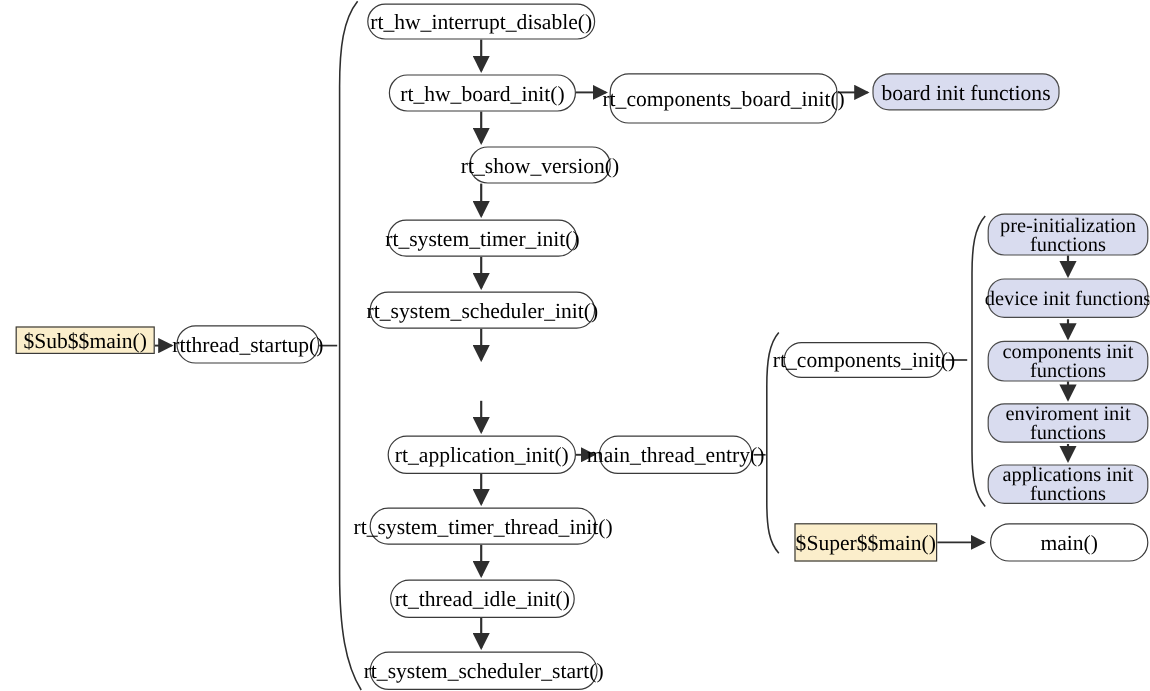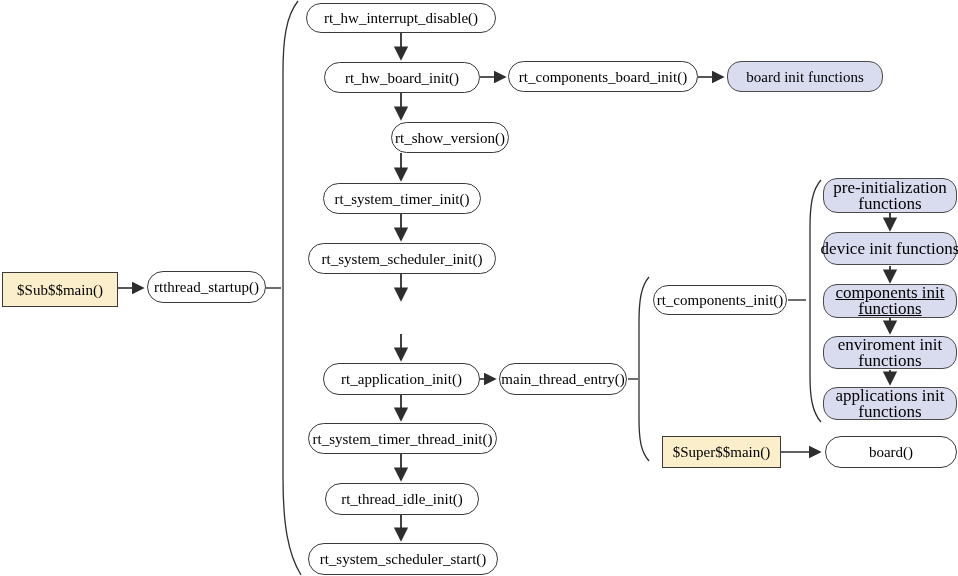--- a/index.html
+++ b/index.html
@@ -22,21 +22,21 @@
     width: 958px; height: 576px;
   }
   .node {
     position: absolute;
     box-sizing: border-box;
     display: flex;
     align-items: center;
     justify-content: center;
     text-align: center;
     white-space: pre;
-    font-size: 15px;
+    font-size: 18px;
     line-height: 16px;
     background: #ffffff;
     border: 1.4px solid #3a3a3a;
   }
   .pill   { border-radius: 16px; }
   .blue   { background: #d9dcef; border-radius: 14px; border-color: #4a4a4a; }
   .blue.sm { font-size: 17px; }
   .tan    { background: #fbeecb; border-radius: 0; }
 </style>
 </head>
@@ -84,43 +84,43 @@
       <line x1="890" y1="370" x2="890" y2="384" marker-end="url(#ah)"></line>
     </g>
 
     <g stroke="#2e2e2e" stroke-width="1.3" fill="none">
       <path d="M298,1 C286,16 283,40 283,72 L283,478 C283,524 288,554 301,575"></path>
       <path d="M649,277 C641,286 639,301 639,322 L639,418 C639,440 641,452 649,461"></path>
       <path d="M821,180 C812,190 810,206 810,228 L810,376 C810,396 812,412 821,422"></path>
     </g>
   </svg>
 
-  <div class="node tan" style="left:2px;   top:272px; width:116px; height:35px;">$Sub$$main()</div>
+  <div class="node tan" style="left:13px;   top:272px; width:116px; height:23px;">$Sub$$main()</div>
   <div class="node pill" style="left:147px; top:271px; width:119px; height:32px;">rtthread_startup()</div>
 
   <div class="node pill" style="left:306px; top:3px;   width:190px; height:30px;">rt_hw_interrupt_disable()</div>
   <div class="node pill" style="left:324px; top:62px;  width:156px; height:31px;">rt_hw_board_init()</div>
-  <div class="node pill" style="left:508px; top:61px;  width:190px; height:31px;">rt_components_board_init()</div>
+  <div class="node pill" style="left:508px; top:61px;  width:190px; height:42px;">rt_components_board_init()</div>
   <div class="node pill blue" style="left:727px; top:61px; width:156px; height:31px;">board init functions</div>
   <div class="node pill" style="left:343px; top:122px; width:118px; height:31px;margin-left:48px;">rt_show_version()</div>
   <div class="node pill" style="left:323px; top:183px; width:158px; height:31px;">rt_system_timer_init()</div>
   <div class="node pill" style="left:308px; top:243px; width:188px; height:31px;">rt_system_scheduler_init()</div>
   <div class="node pill" style="left:323px; top:363px; width:157px; height:32px;">rt_application_init()</div>
   <div class="node pill" style="left:499px; top:363px; width:128px; height:32px;">main_thread_entry()</div>
   <div class="node pill" style="left:308px; top:423px; width:189px; height:31px;">rt_system_timer_thread_init()</div>
   <div class="node pill" style="left:325px; top:483px; width:154px; height:32px;">rt_thread_idle_init()</div>
   <div class="node pill" style="left:308px; top:543px; width:190px; height:32px;">rt_system_scheduler_start()</div>
 
   <div class="node pill" style="left:653px; top:285px; width:134px; height:30px;">rt_components_init()</div>
   <div class="node pill blue sm" style="left:823px; top:178px; width:134px; height:35px;">pre-initialization
 functions</div>
   <div class="node pill blue sm" style="left:823px; top:232px; width:134px; height:33px;">device init functions</div>
-  <div class="node pill blue sm" style="left:823px; top:284px; width:134px; height:34px;text-decoration:underline;">components init
+  <div class="node pill blue sm" style="left:823px; top:284px; width:134px; height:34px;">components init
 functions</div>
   <div class="node pill blue sm" style="left:823px; top:336px; width:134px; height:33px;">enviroment init
 functions</div>
   <div class="node pill blue sm" style="left:823px; top:387px; width:134px; height:33px;">applications init
 functions</div>
 
   <div class="node tan" style="left:662px; top:436px; width:119px; height:32px;">$Super$$main()</div>
-  <div class="node pill" style="left:825px; top:436px; width:132px; height:32px;">board()</div>
+  <div class="node pill" style="left:825px; top:436px; width:132px; height:32px;">main()</div>
 
 </div>
 
 </body></html>

